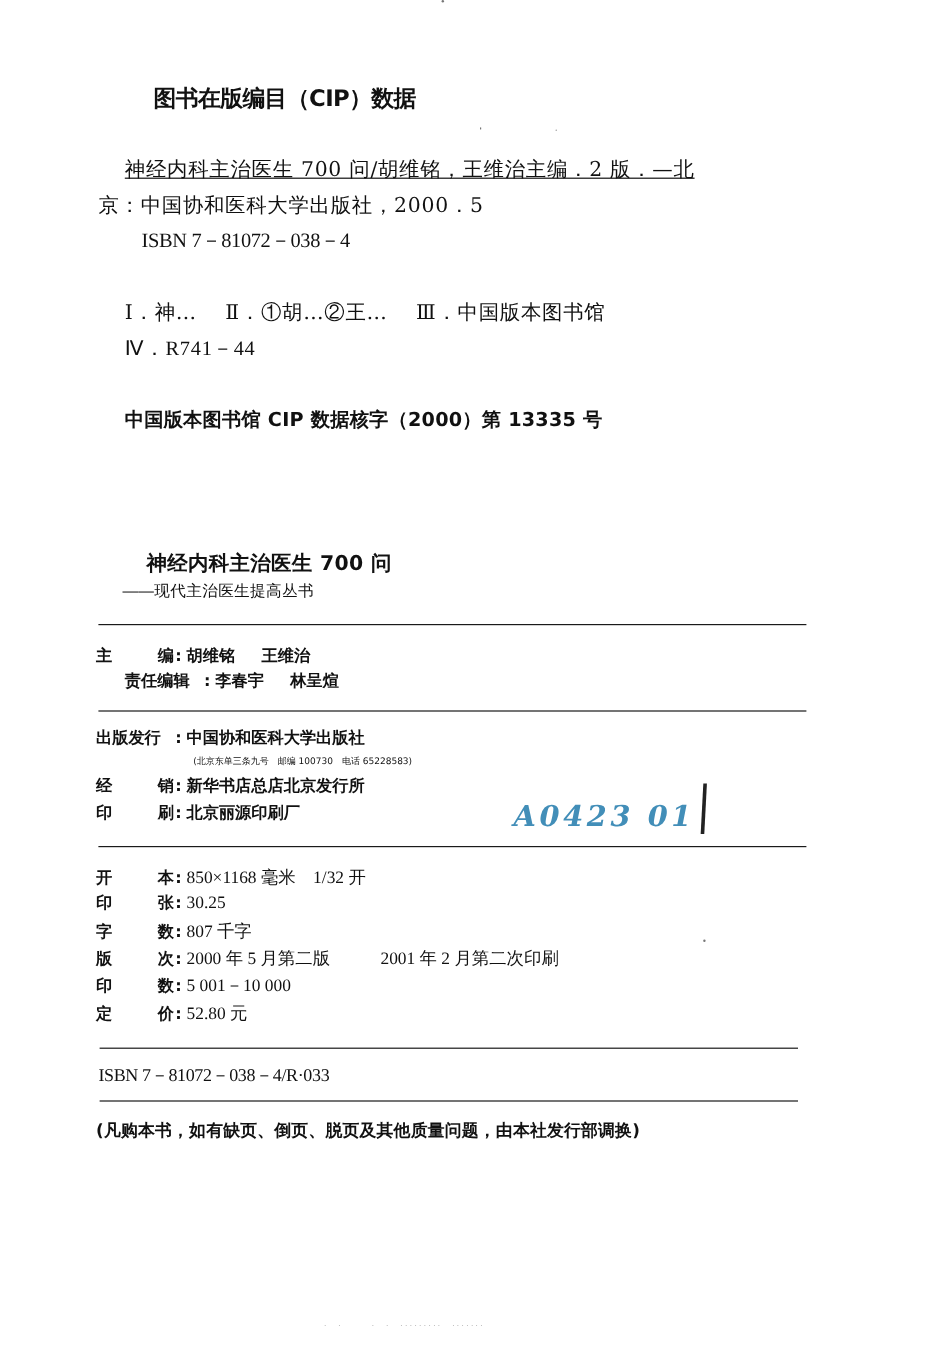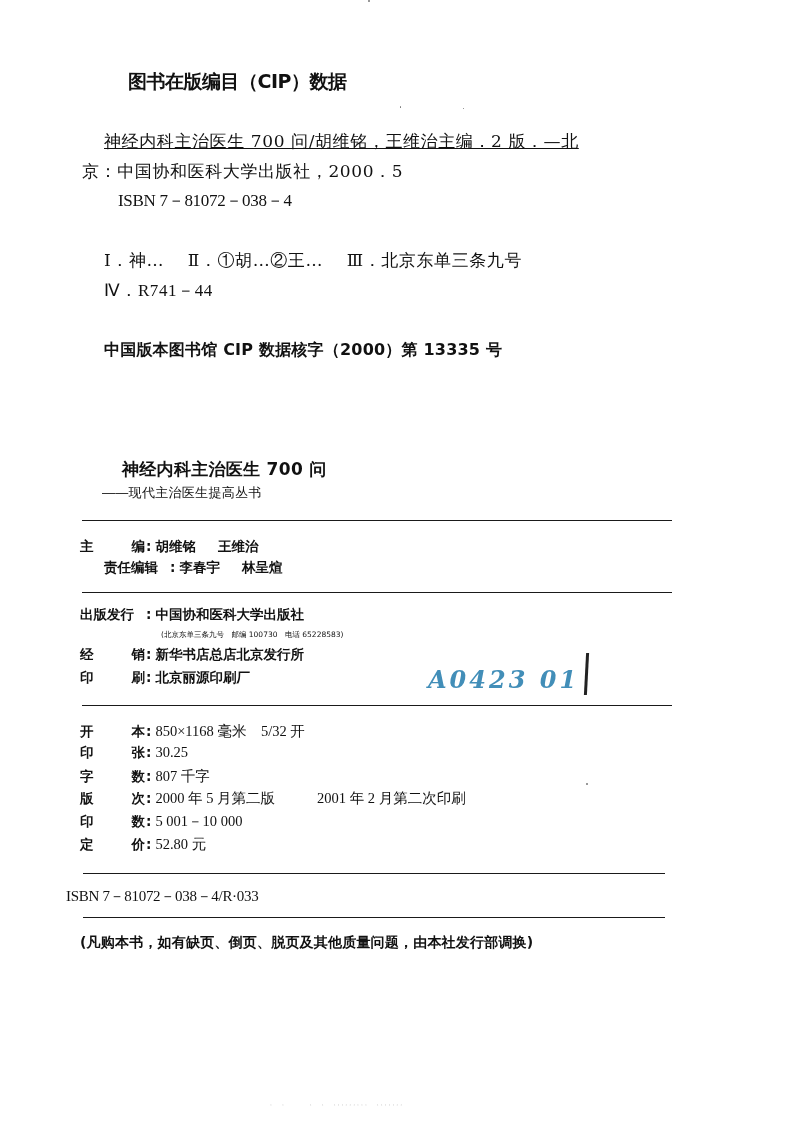--- a/index.html
+++ b/index.html
@@ -108,21 +108,21 @@
     }
     .hw-bar {
       position: absolute;
       left: 585px; top: 653px;
       width: 3px; height: 42px;
       background: #222222;
       transform: skewX(-3deg);
     }
 
     .isbn-full {
-      left: 66px; top: 887px;
+      left: 82px; top: 887px;
       font-family: "Liberation Serif", serif;
       font-size: 15px;
       letter-spacing: -0.3px;
     }
     .notice {
       left: 80px; top: 934px;
       font-family: "DejaVu Sans", "Liberation Sans", sans-serif;
       font-weight: bold;
       font-size: 14px;
       letter-spacing: 0.2px;
@@ -140,21 +140,21 @@
 <div class="speck" style="left:368px;top:0px;"></div>
 <div class="speck" style="left:400px;top:106px;width:1px;height:2px;"></div>
 <div class="speck" style="left:463px;top:108px;width:1px;height:1px;"></div>
 <div class="speck" style="left:586px;top:783px;width:2px;height:2px;"></div>
 
 <section>
   <div class="abs cip-title">图书在版编目（CIP）数据</div>
   <div class="abs cip-line cip-l1">神经内科主治医生 700 问/胡维铭，王维治主编．2 版．—北</div>
   <div class="abs cip-line cip-l2">京：中国协和医科大学出版社，2000．5</div>
   <div class="abs cip-l3">ISBN 7－81072－038－4</div>
-  <div class="abs cip-line cip-l4">Ⅰ．神…　 Ⅱ．①胡…②王…　 Ⅲ．北京东单三条九号</div>
+  <div class="abs cip-line cip-l4">Ⅰ．神…　 Ⅱ．①胡…②王…　 Ⅲ．中国版本图书馆</div>
   <div class="abs cip-line cip-l5">Ⅳ．R741－44</div>
   <div class="abs cip-l6">中国版本图书馆 CIP 数据核字（2000）第 13335 号</div>
 </section>
 
 <section>
   <div class="abs book-title">神经内科主治医生 700 问</div>
   <div class="abs book-subtitle">——现代主治医生提高丛书</div>
 
   <div class="rule" style="left:82px;top:520px;width:590px;"></div>
 
@@ -206,21 +206,21 @@
   <div class="hw-bar"></div>
 
   <div class="rule" style="left:82px;top:705px;width:590px;"></div>
 
   <div class="row" style="top:722px;">
     <span class="lbl">
       <span>开</span>
       <span>本</span>
     </span>
     <span class="colon">:</span>
-    <span class="val-serif">850×1168 毫米　5/32 开</span>
+    <span class="val-serif">850×1168 毫米　1/32 开</span>
   </div>
   <div class="row" style="top:744px;">
     <span class="lbl">
       <span>印</span>
       <span>张</span>
     </span>
     <span class="colon">:</span>
     <span class="val-serif">30.25</span>
   </div>
   <div class="row" style="top:767px;">

